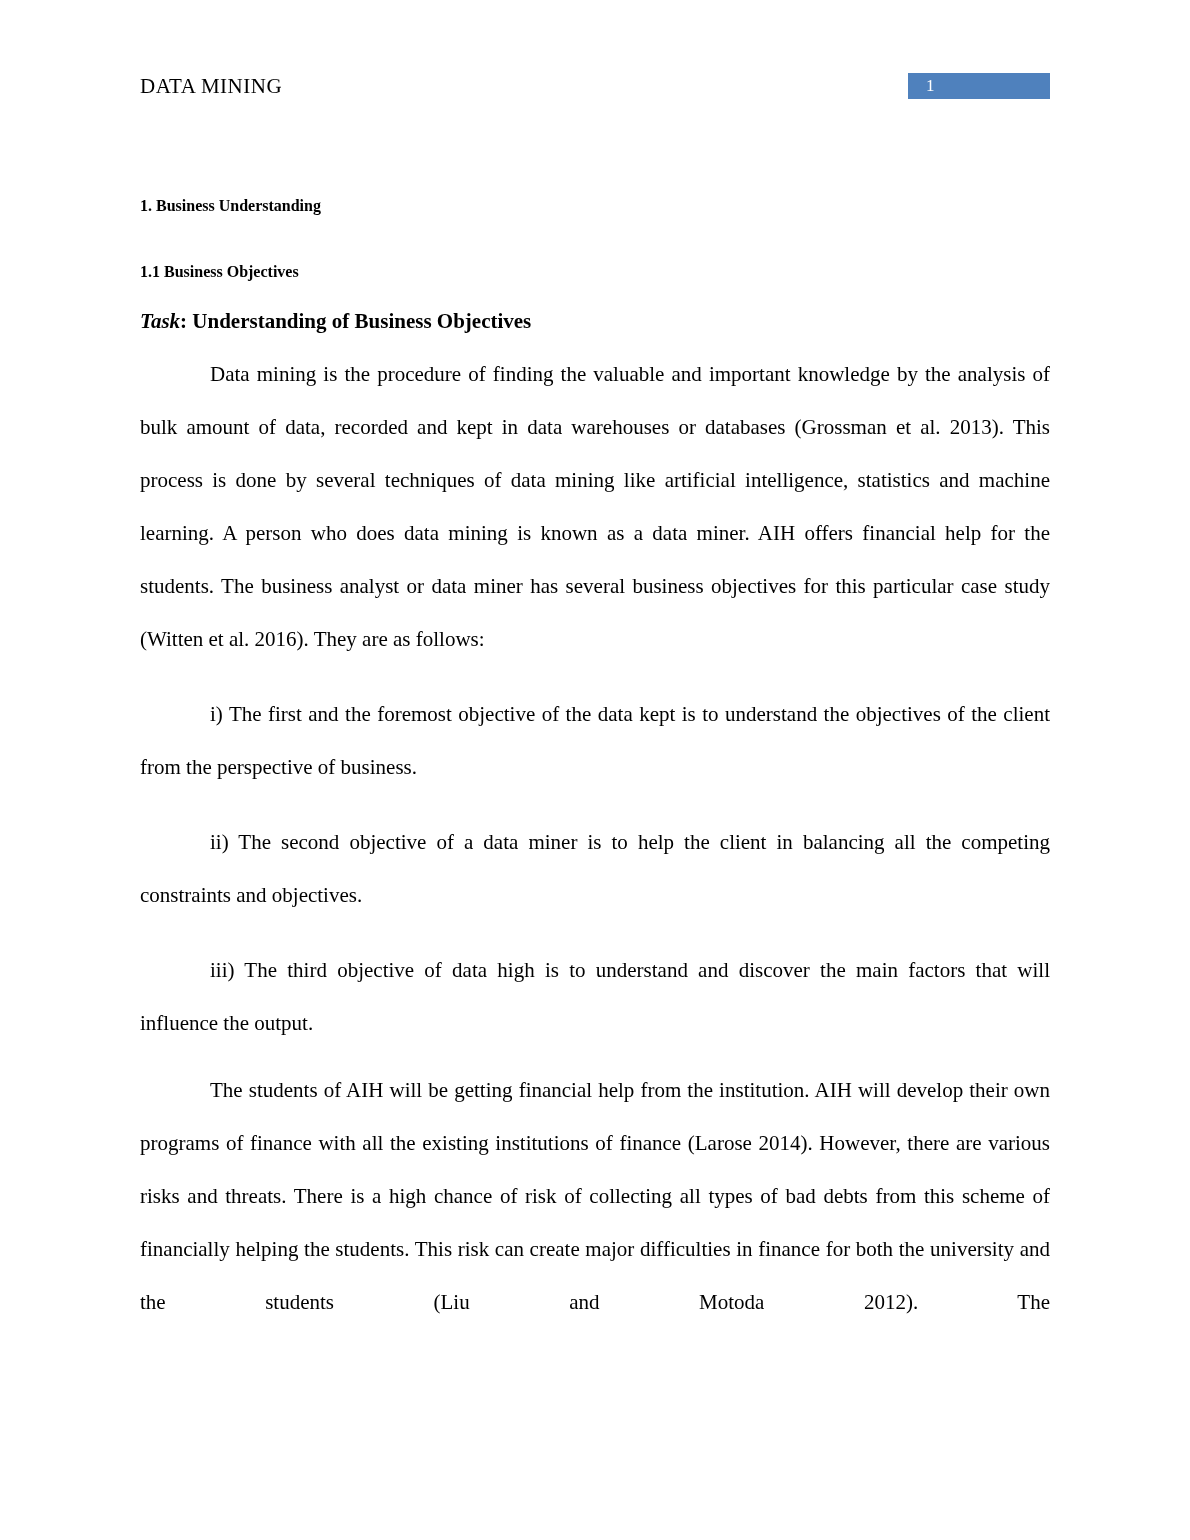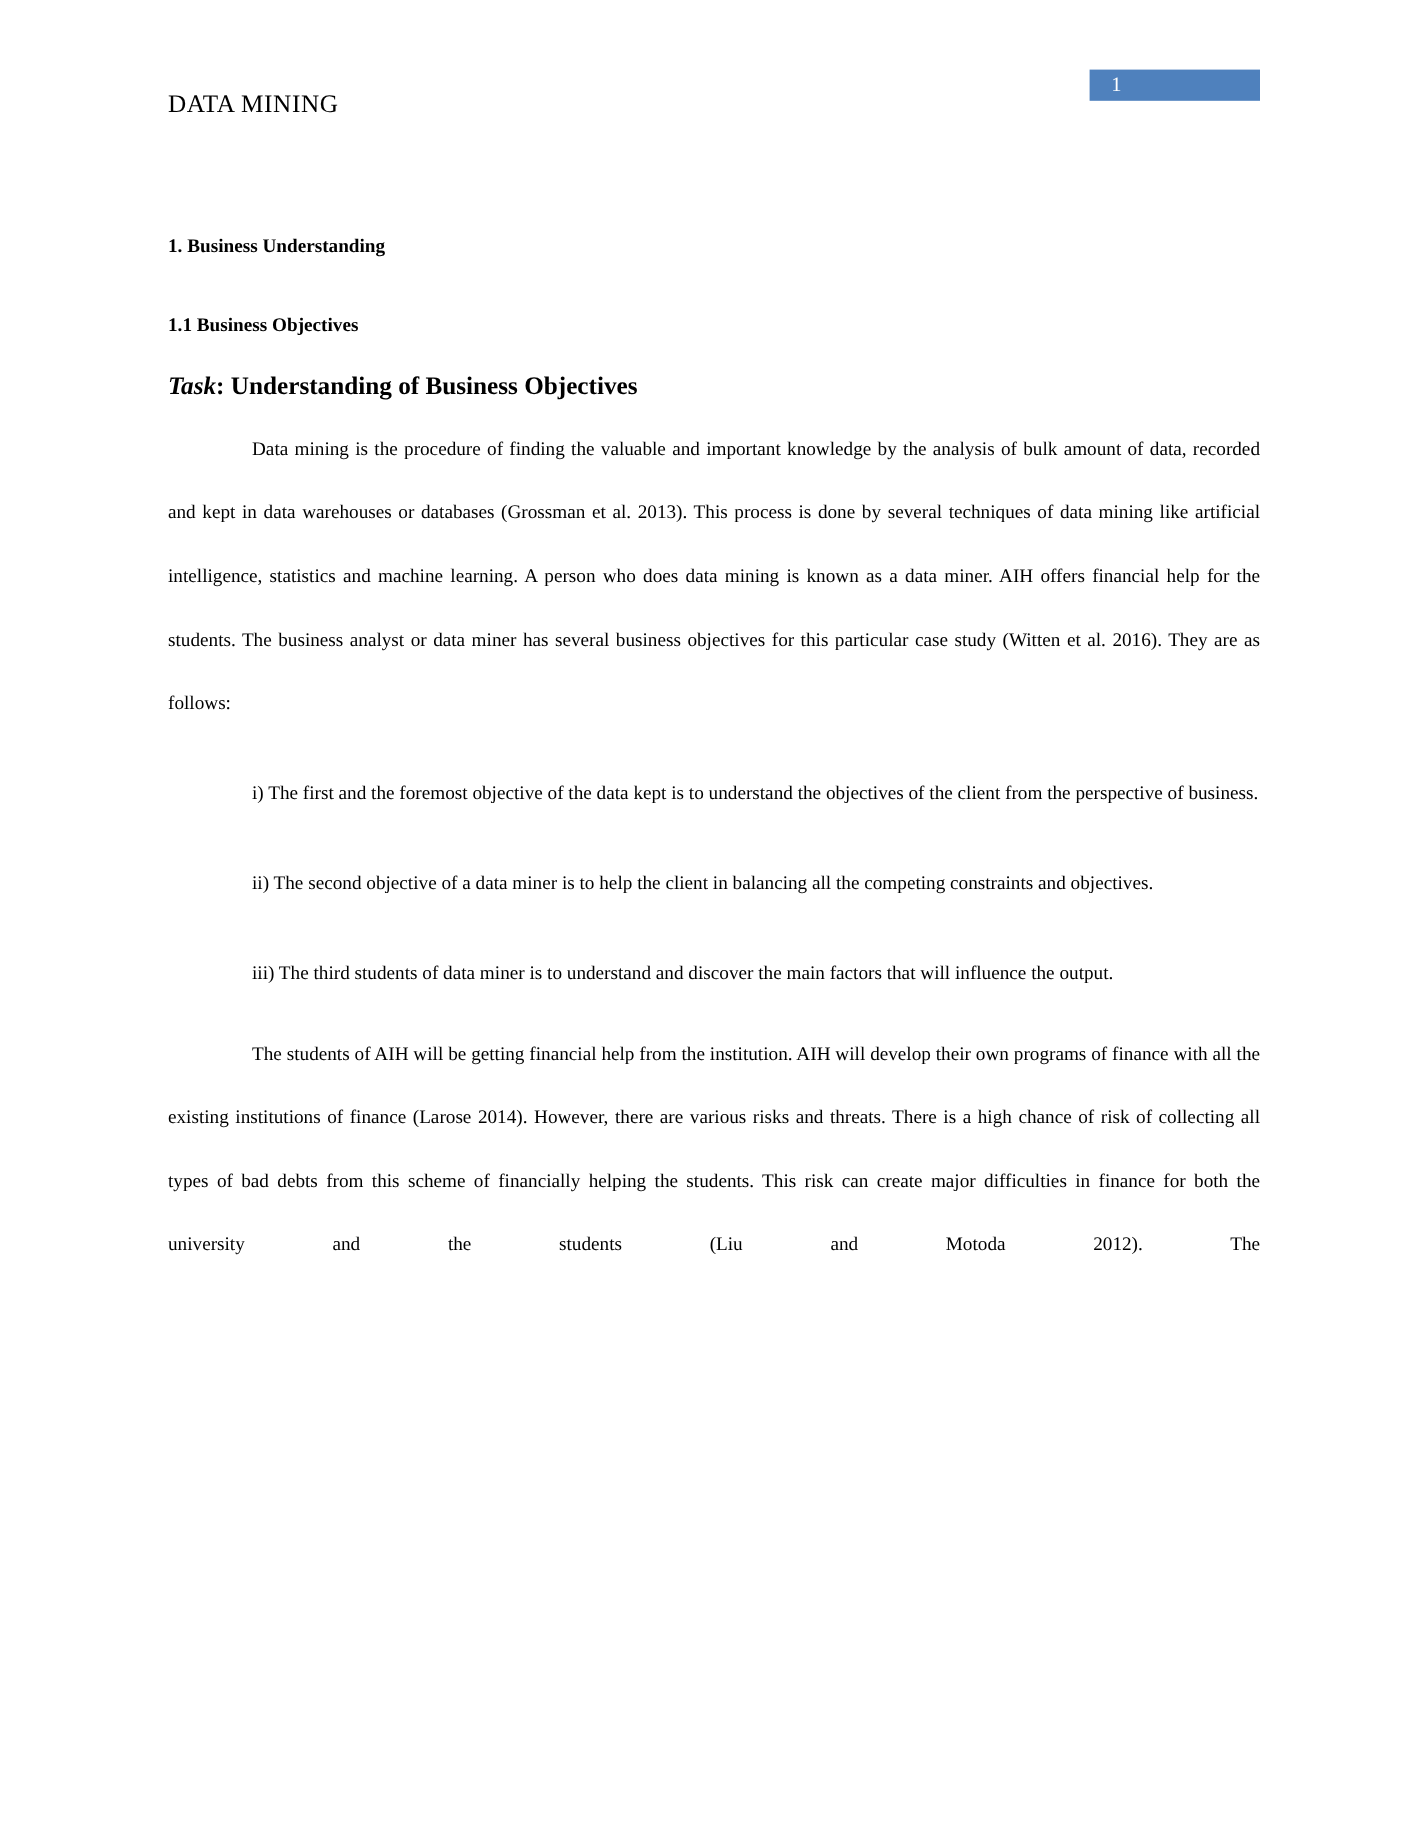--- a/index.html
+++ b/index.html
@@ -12,21 +12,21 @@
     position: relative;
     width: 1190px;
     height: 1540px;
     background: #ffffff;
     padding: 58px 140px 0 140px;
     overflow: hidden;
   }
   .doc-header {
     display: flex;
     justify-content: space-between;
-    align-items: flex-start;
+    align-items: flex-end;
     font-family: Liberation Serif, serif;
   }
   .doc-title {
     font-size: 21px;
     letter-spacing: 0.5px;
     margin-top: 16px;
   }
   .page-num {
     background: #4f81bd;
     color: #ffffff;
@@ -50,21 +50,21 @@
   .label-line {
     font-size: 21px;
     font-weight: bold;
     margin-top: 28px;
   }
   .label-line em {
     font-style: italic;
     font-weight: bold;
   }
   p.body-para {
-    font-size: 16px;
+    font-size: 21px;
     line-height: 53px;
     text-align: justify;
     text-indent: 70px;
     margin-top: 22px;
   }
   p.body-para.first-after-label { margin-top: 14px; }
   .label-line.activities { margin-top: 44px; }
   p.justify-last { text-align-last: justify; }
 </style>
 </head>
@@ -82,18 +82,18 @@
   <h2 class="h-sub">1.1 Business Objectives</h2>
 
   <p class="label-line"><em>Task</em><span>: Understanding of Business Objectives</span></p>
 
   <p class="body-para first-after-label">Data mining is the procedure of finding the valuable and important knowledge by the analysis of bulk amount of data, recorded and kept in data warehouses or databases (Grossman et al. 2013). This process is done by several techniques of data mining like artificial intelligence, statistics and machine learning. A person who does data mining is known as a data miner. AIH offers financial help for the students. The business analyst or data miner has several business objectives for this particular case study (Witten et al. 2016). They are as follows:</p>
 
   <p class="body-para">i) The first and the foremost objective of the data kept is to understand the objectives of the client from the perspective of business.</p>
 
   <p class="body-para">ii) The second objective of a data miner is to help the client in balancing all the competing constraints and objectives.</p>
 
-  <p class="body-para">iii) The third students of data miner is to understand and discover the main factors that will influence the output.</p>
+  <p class="body-para">iii) The third objective of data high is to understand and discover the main factors that will influence the output.</p>
 
 
   <p class="body-para first-after-label justify-last">The students of AIH will be getting financial help from the institution. AIH will develop their own programs of finance with all the existing institutions of finance (Larose 2014). However, there are various risks and threats. There is a high chance of risk of collecting all types of bad debts from this scheme of financially helping the students. This risk can create major difficulties in finance for both the university and the students (Liu and Motoda 2012). The</p>
 
 </div>
 
 </body></html>

